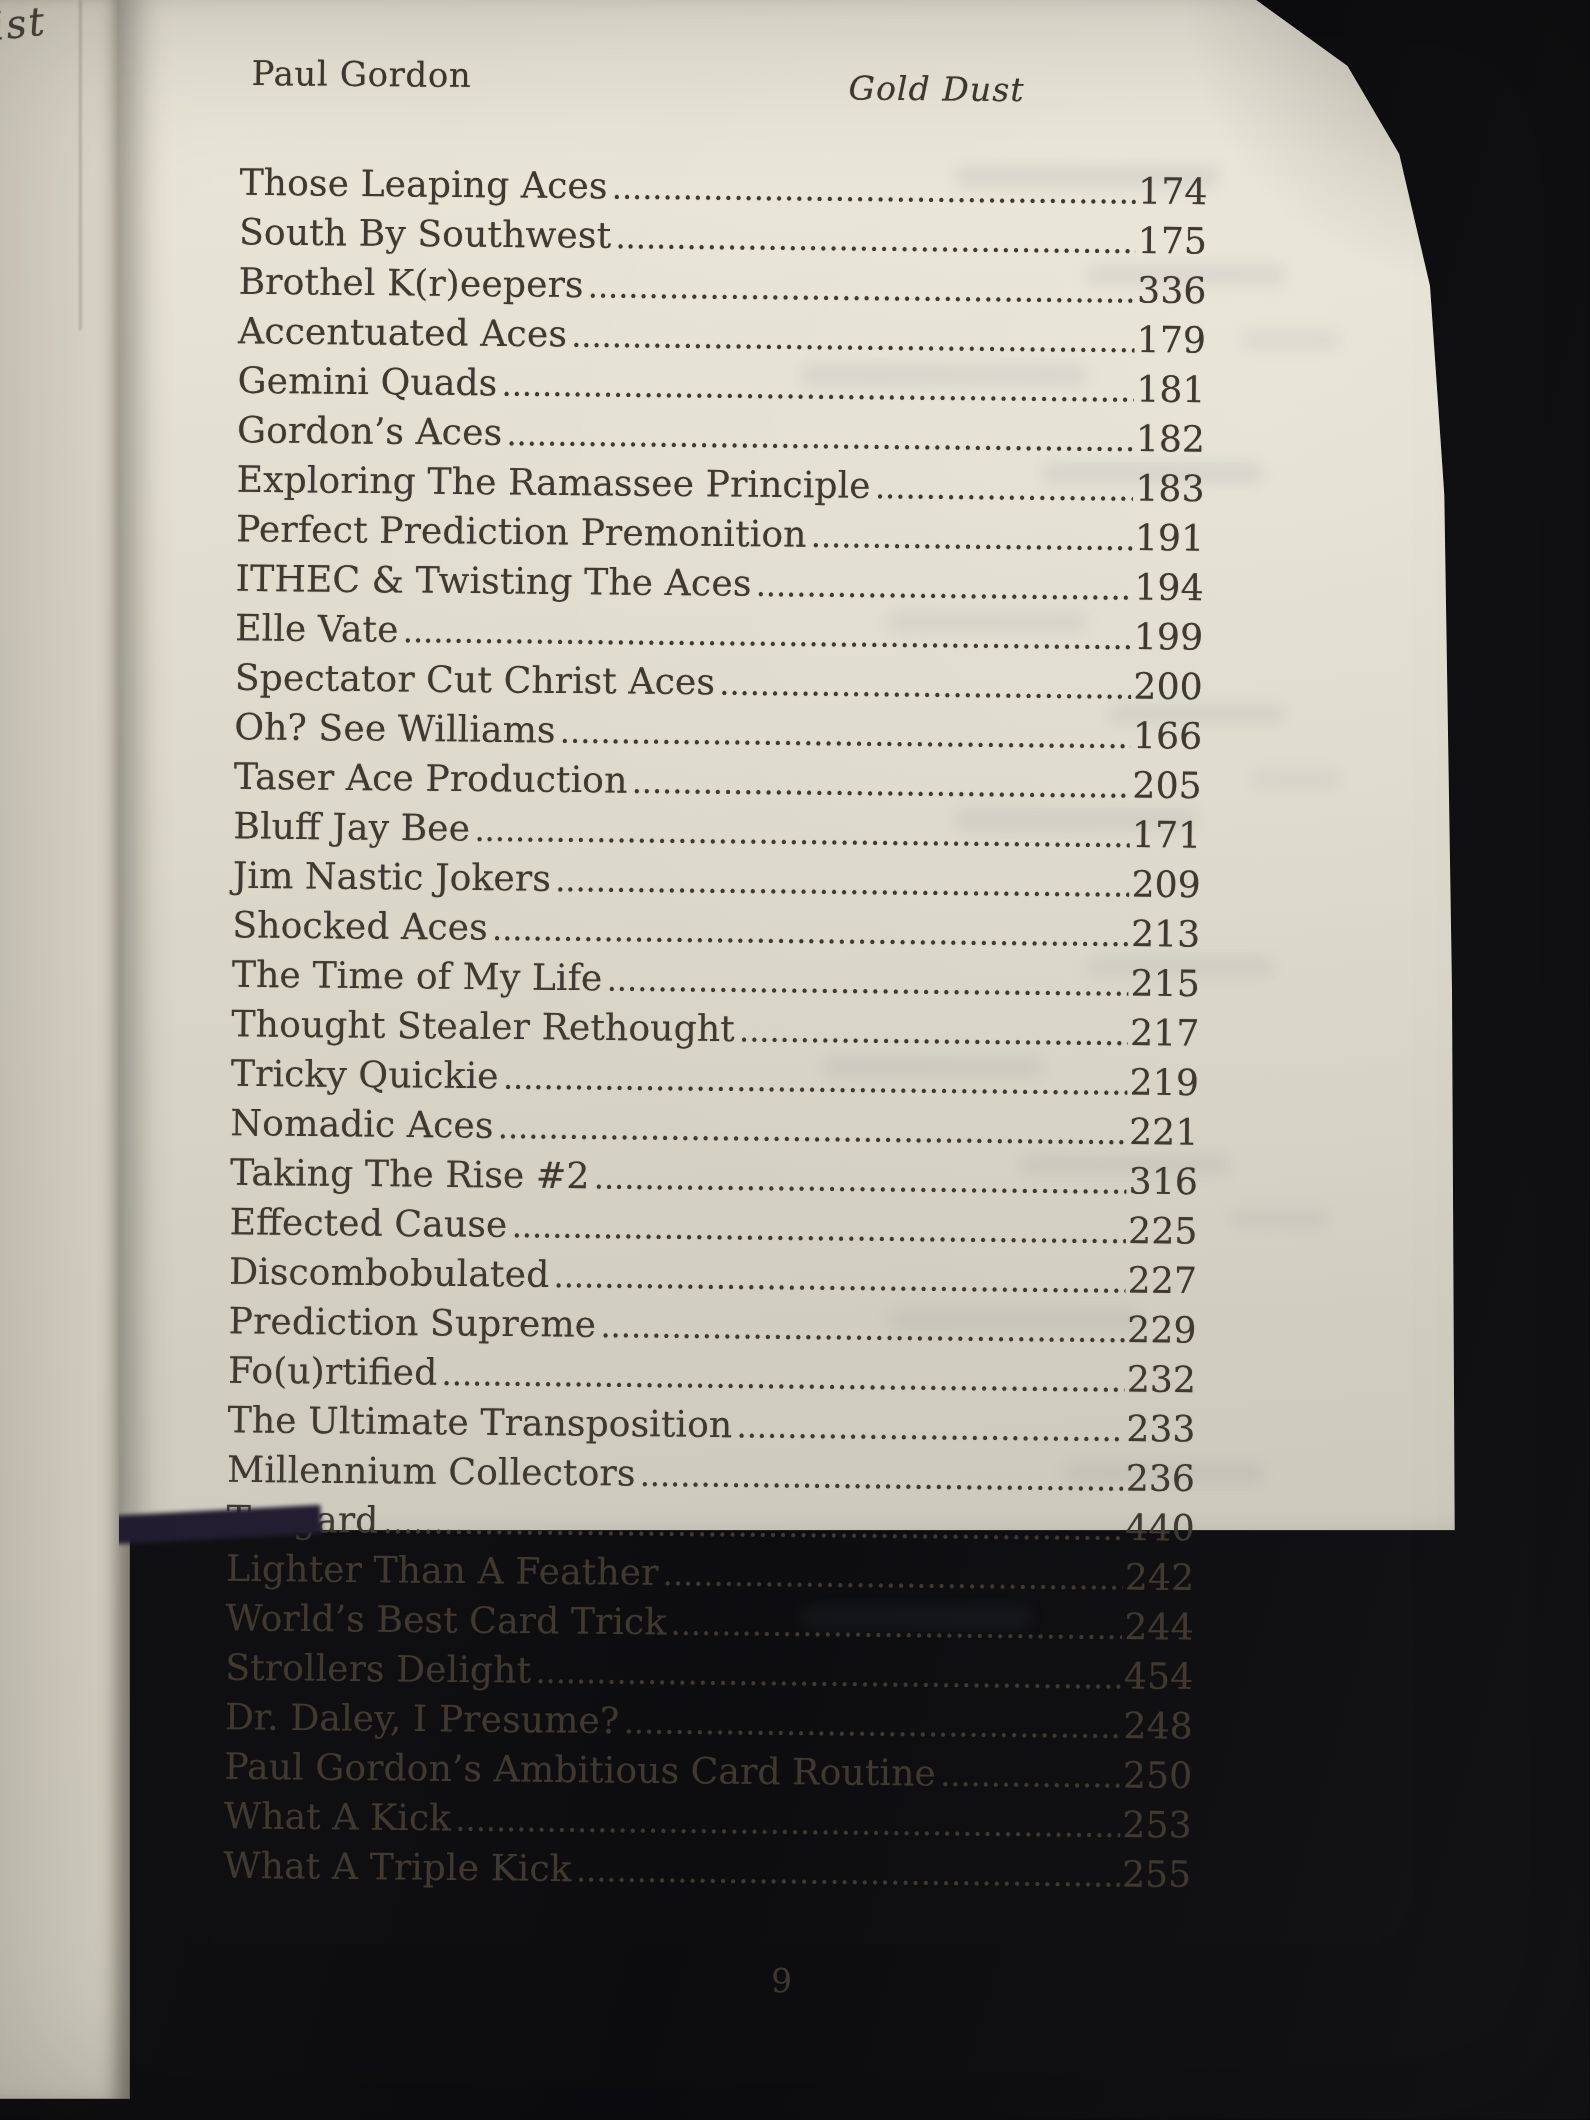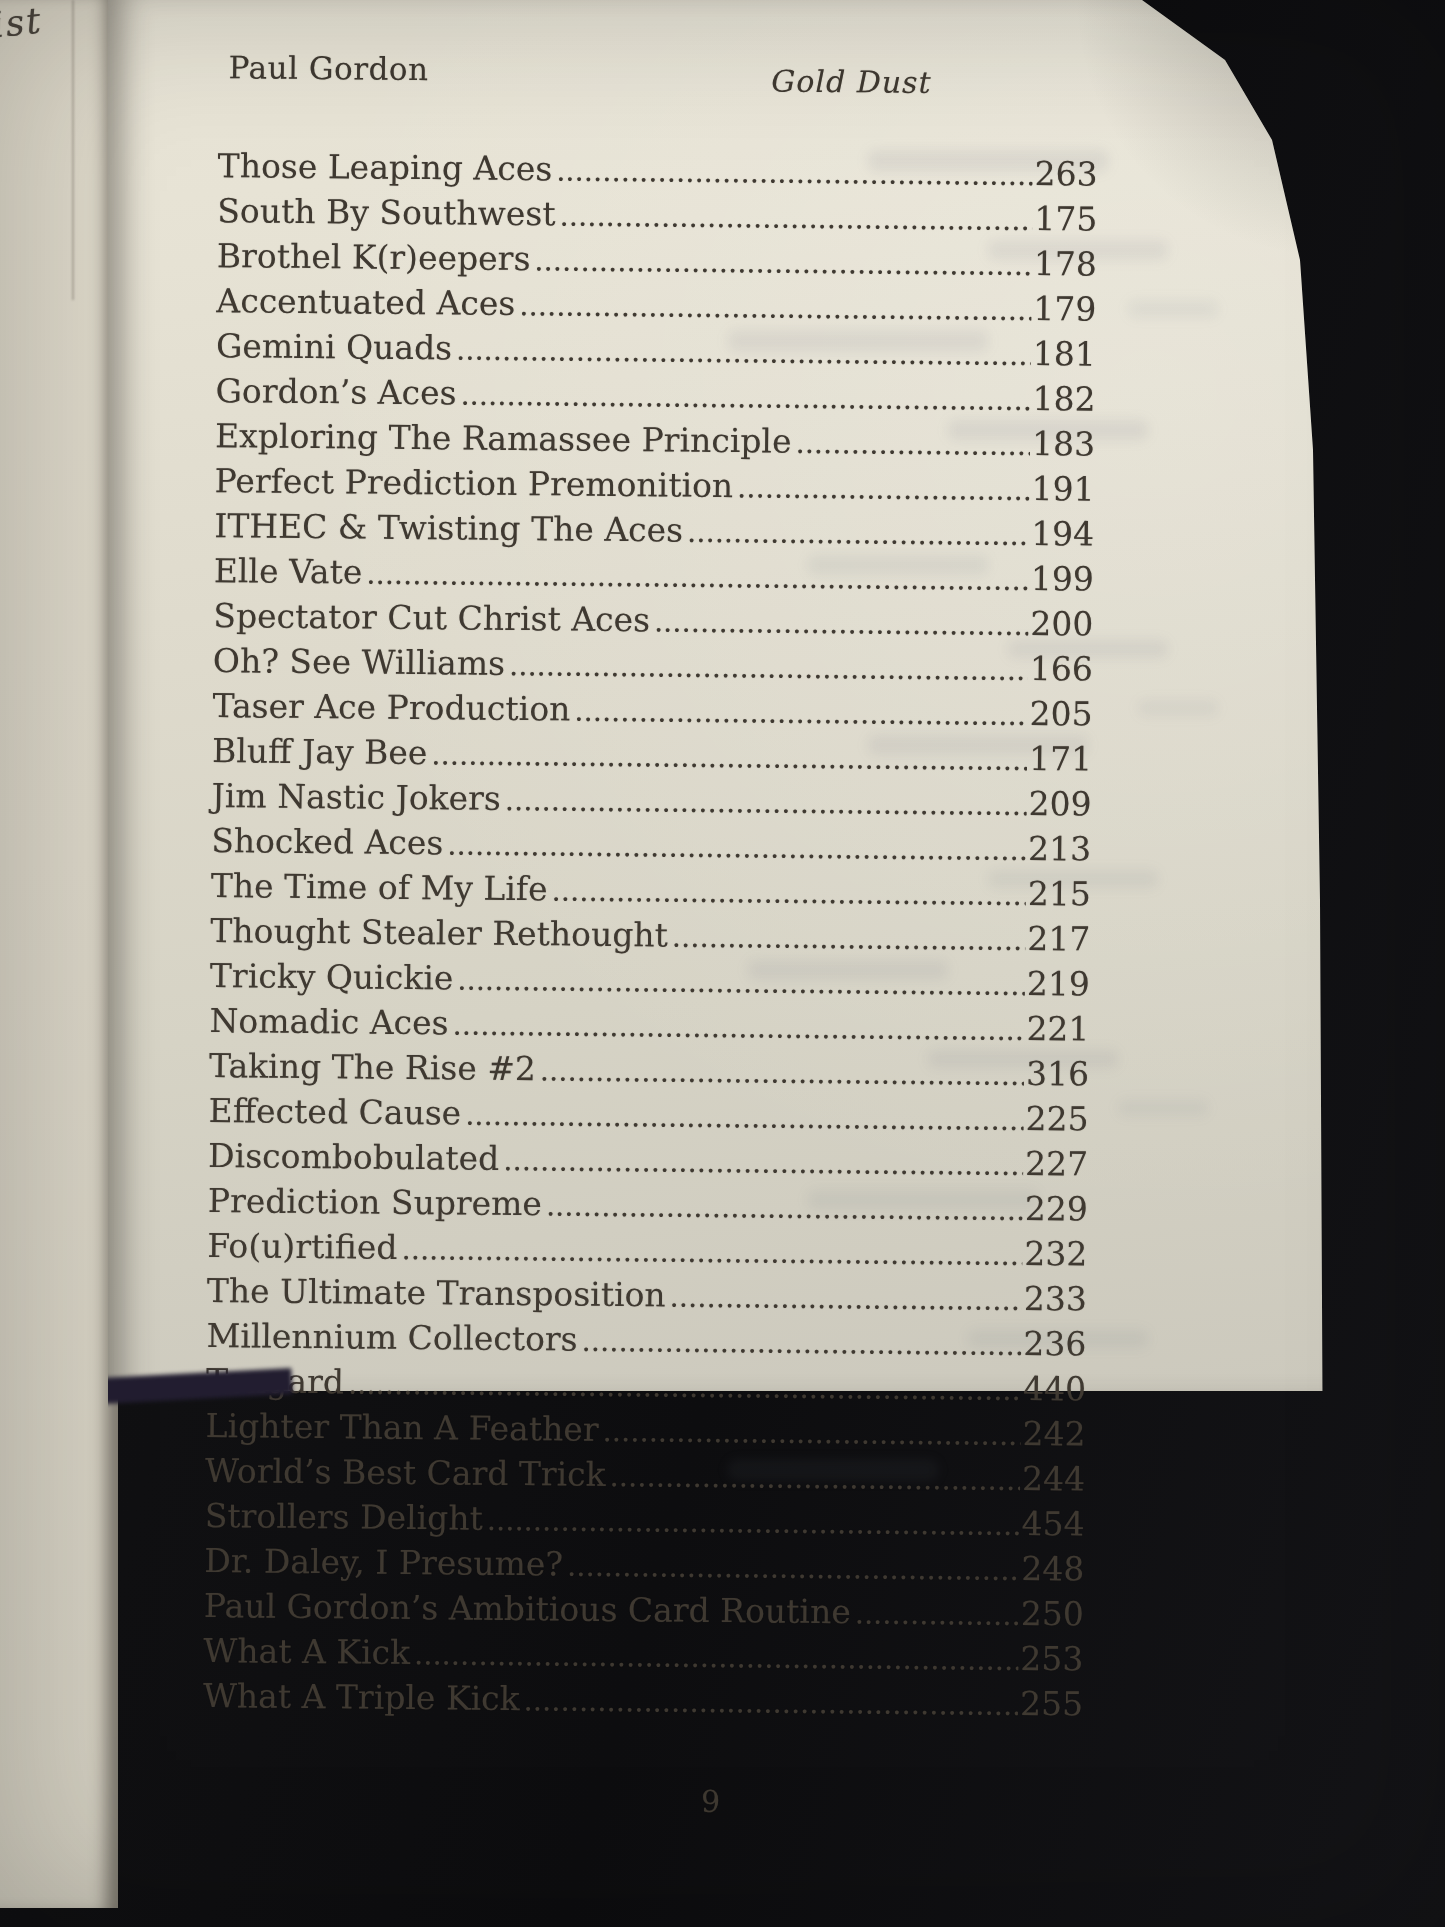--- a/index.html
+++ b/index.html
@@ -85,33 +85,33 @@
     <div class="smudge" style="left:1010px;top:1100px;width:90px;height:16px;background:rgba(105,112,126,0.08);"></div>
 
     <div class="content">
       <div class="author">Paul Gordon</div>
       <div class="book-title">Gold Dust</div>
 
       <div class="toc" id="toc">
   <div class="toc-row">
     <span class="toc-title">Those Leaping Aces</span>
     <span class="toc-leader"></span>
-    <span class="toc-page">263</span>
+    <span class="toc-page">174</span>
   </div>
 
   <div class="toc-row">
     <span class="toc-title">South By Southwest</span>
     <span class="toc-leader"></span>
     <span class="toc-page">175</span>
   </div>
 
   <div class="toc-row">
     <span class="toc-title">Brothel K(r)eepers</span>
     <span class="toc-leader"></span>
-    <span class="toc-page">178</span>
+    <span class="toc-page">336</span>
   </div>
 
   <div class="toc-row">
     <span class="toc-title">Accentuated Aces</span>
     <span class="toc-leader"></span>
     <span class="toc-page">179</span>
   </div>
 
   <div class="toc-row">
     <span class="toc-title">Gemini Quads </span>

